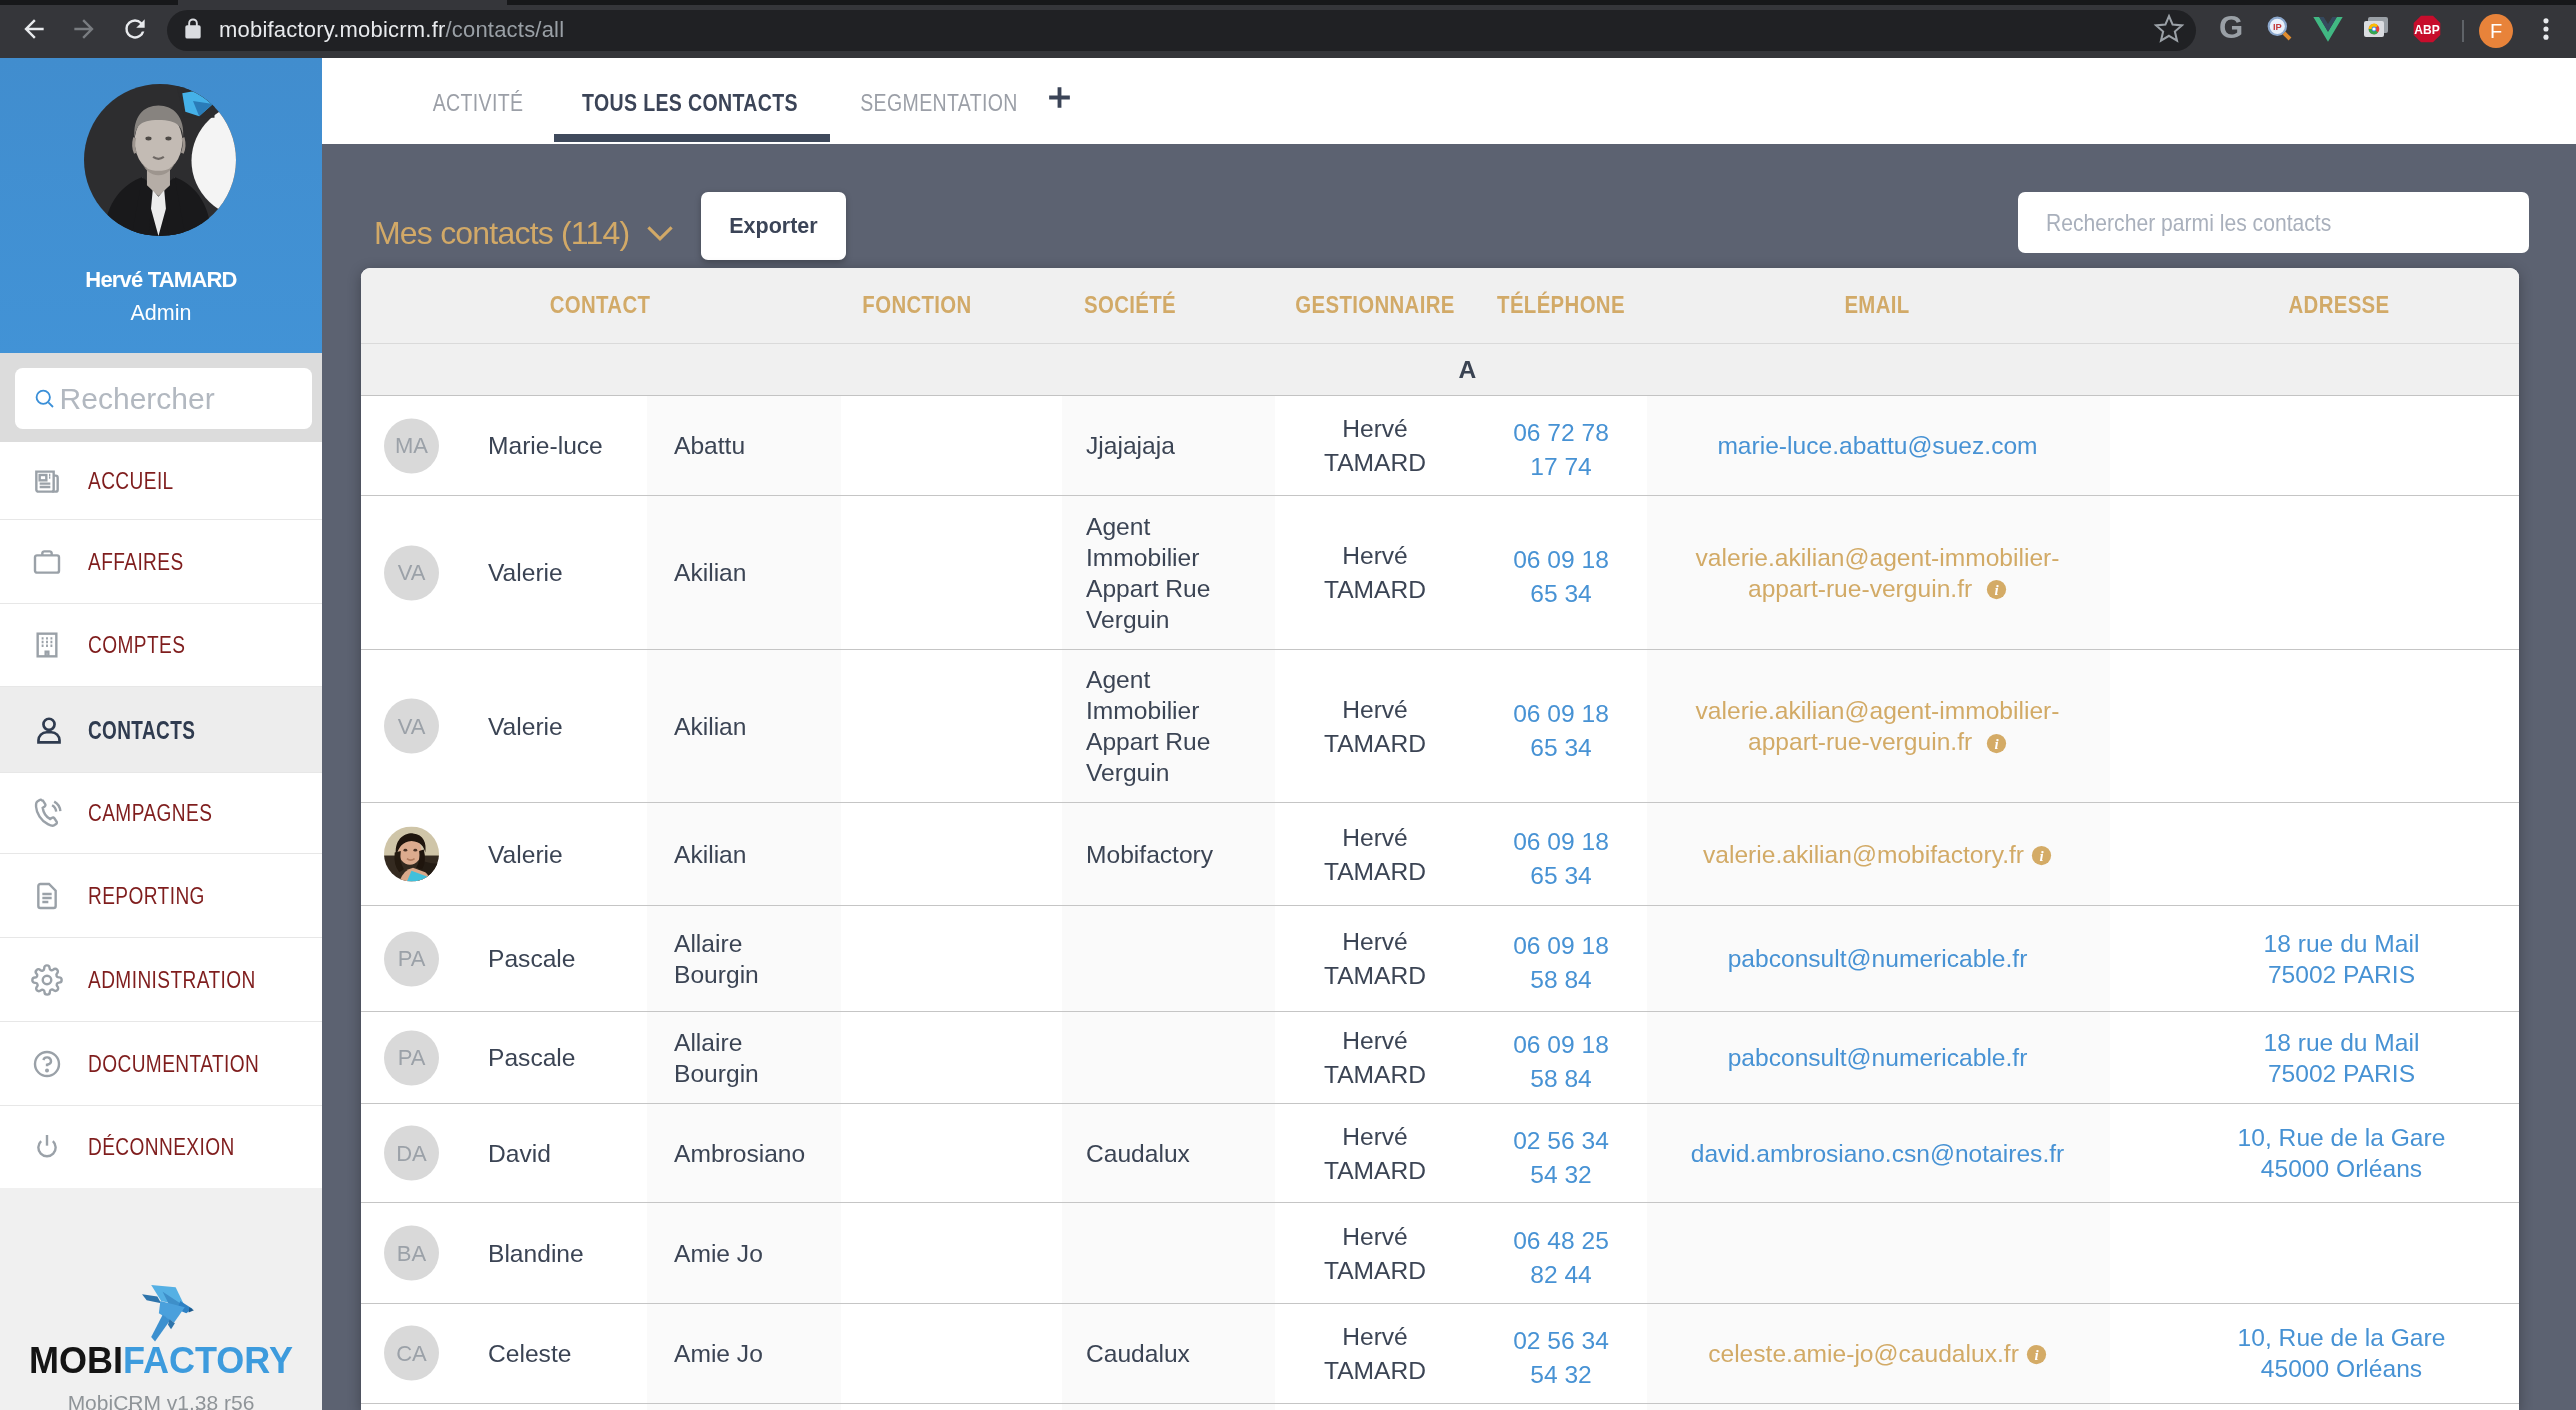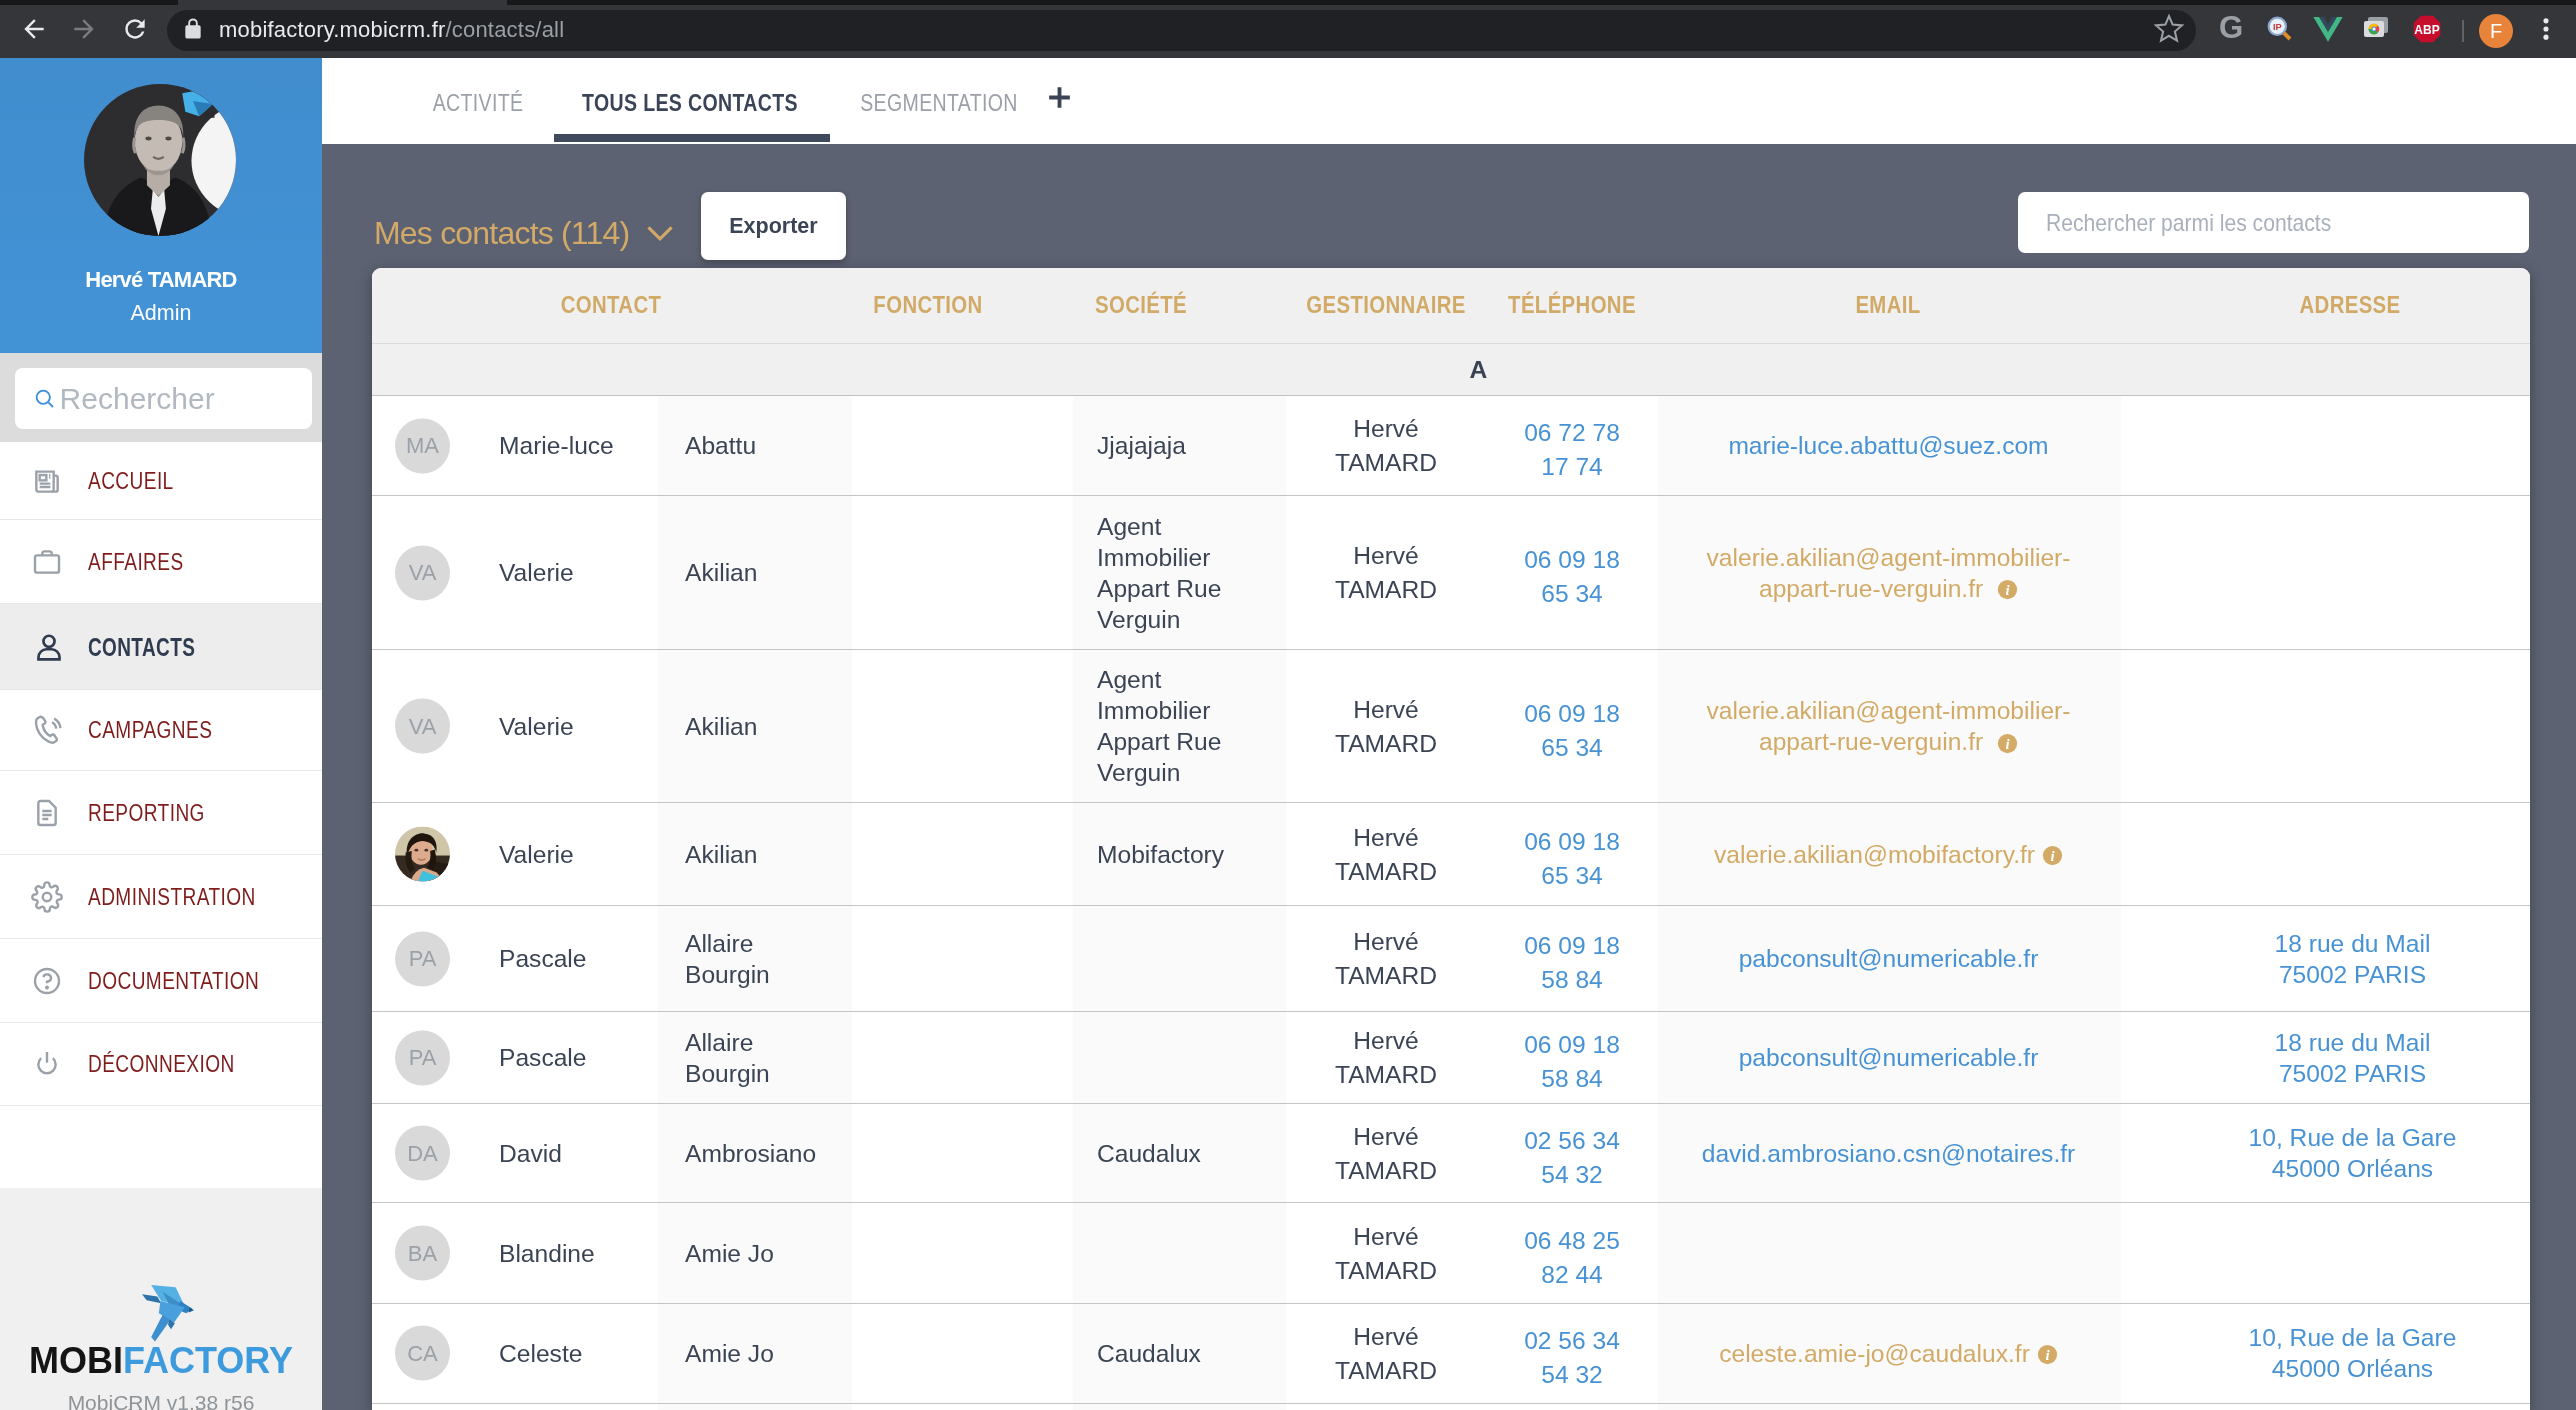--- a/index.html
+++ b/index.html
@@ -39,21 +39,21 @@
 .tab{position:absolute;top:2.3px;height:86px;line-height:86px;font-size:23px;letter-spacing:0.4px;color:#9b9fa7;transform:translateX(-50%) scaleX(0.85)}
 .tabon{color:#3b4457;font-weight:bold}
 #underline{position:absolute;left:232px;top:76px;width:276px;height:7.7px;background:#3f4a5c}
 
 #title{position:absolute;left:52px;top:157px;font-size:32px;letter-spacing:-0.8px;color:#d2a967}
 #chev{position:absolute;left:324px;top:167px}
 #exportbtn{position:absolute;left:379px;top:134px;width:145px;height:68px;background:#fff;border-radius:7px;box-shadow:0 2.3px 6.1px rgba(0,0,0,0.25);text-align:center;line-height:68px;font-size:21.5px;font-weight:bold;color:#3b4457}
 #topsearch{position:absolute;left:1696px;top:134px;width:511px;height:61px;background:#fff;border-radius:7px}
 #topsearch span{position:absolute;left:28px;top:0;height:61px;line-height:61px;color:#a9b0bc;font-size:24px;transform:scaleX(0.88);transform-origin:left center;display:inline-block}
 
-#table{position:absolute;left:50px;top:210px;width:2158px;height:1142px;background:#fff;border-radius:9.2px 9.2px 0 0;overflow:hidden;box-shadow:0 3.8px 14px rgba(0,0,0,0.3)}
+#table{position:absolute;left:39px;top:210px;width:2158px;height:1142px;background:#fff;border-radius:9.2px 9.2px 0 0;overflow:hidden;box-shadow:0 3.8px 14px rgba(0,0,0,0.3)}
 #thead{position:absolute;left:0;top:0;width:2158px;height:76px;background:#f0f0f0;border-bottom:1.5px solid #dadada}
 .th{position:absolute;top:0;height:76px;line-height:74px;font-size:24px;font-weight:bold;color:#d2aa68;letter-spacing:0.4px;transform:translateX(-50%) scaleX(0.85)}
 #arow{position:absolute;left:0;top:76px;width:2158px;height:52px;background:#f0f0f0;border-bottom:1.5px solid #c3c3c3;text-align:center;line-height:52px;font-size:24.6px;font-weight:bold;color:#3a4352;padding-left:55px}
 .stripe{position:absolute;top:128px;height:1014px;background:#fafafa}
 .row{position:absolute;left:0;width:2158px;border-bottom:1.5px solid #c5c5c5}
 .cell{position:absolute;top:0;height:100%;display:flex;flex-direction:column;justify-content:center;font-size:24.6px;color:#3b4454;line-height:31px;white-space:nowrap}
 .ctr{align-items:center;text-align:center}
 .av{position:absolute;left:23px;top:50%;transform:translateY(-50%);width:55px;height:55px;border-radius:50%;background:#d9d9d9;color:#9ba1a8;display:flex;align-items:center;justify-content:center;font-size:22px}
 .fn{left:127px}
 .ln{left:313px}
@@ -168,20 +168,27 @@
         </svg>
       <span class="lbl">ACCUEIL</span>
     </div>
     <div class="nitem" style="height:84px">
       <svg width="32" height="32" viewBox="0 0 24 24" fill="none" stroke="#9aa1a8" stroke-width="1.8">
           <rect x="3" y="7" width="18" height="13" rx="1.5"></rect>
           <path d="M8.5 7V5.5A1.5 1.5 0 0 1 10 4h4a1.5 1.5 0 0 1 1.5 1.5V7"></path>
         </svg>
       <span class="lbl">AFFAIRES</span>
     </div>
+    <div class="nitem" style="height:83px">
+      <svg width="32" height="32" viewBox="0 0 24 24" fill="none" stroke="#9aa1a8" stroke-width="1.8">
+          <rect x="5" y="3.5" width="14" height="17"></rect>
+          <path d="M8 7h1.4M11.3 7h1.4M14.6 7h1.4M8 9.8h1.4M11.3 9.8h1.4M14.6 9.8h1.4M8 12.6h1.4M11.3 12.6h1.4M14.6 12.6h1.4M11 20.5v-3.5h2v3.5"></path>
+        </svg>
+      <span class="lbl">COMPTES</span>
+    </div>
     <div class="nitem nactive" style="height:86px">
       <svg width="36" height="36" viewBox="0 0 24 24" fill="none" stroke="#2f3b4f" stroke-width="1.8">
           <circle cx="12" cy="8.2" r="3.7"></circle>
           <path d="M5 20.2v-1.3a5.4 5.4 0 0 1 5.4-5.4h3.2a5.4 5.4 0 0 1 5.4 5.4v1.3z"></path>
         </svg>
       <span class="lbl">CONTACTS</span>
     </div>
     <div class="nitem" style="height:81px">
       <svg width="32" height="32" viewBox="0 0 24 24" fill="none" stroke="#9aa1a8" stroke-width="1.8">
           <path d="M7.1 3.6 9.3 5.8a1.2 1.2 0 0 1 0 1.7L8 8.8a12 12 0 0 0 7.2 7.2l1.3-1.3a1.2 1.2 0 0 1 1.7 0l2.2 2.2a1.2 1.2 0 0 1 0 1.7l-1.5 1.5c-1 1-7.2.3-11.8-4.3S2.1 6.1 3.1 5.1l1.5-1.5a1.2 1.2 0 0 1 1.7 0z" transform="rotate(12 12 12)"></path>

